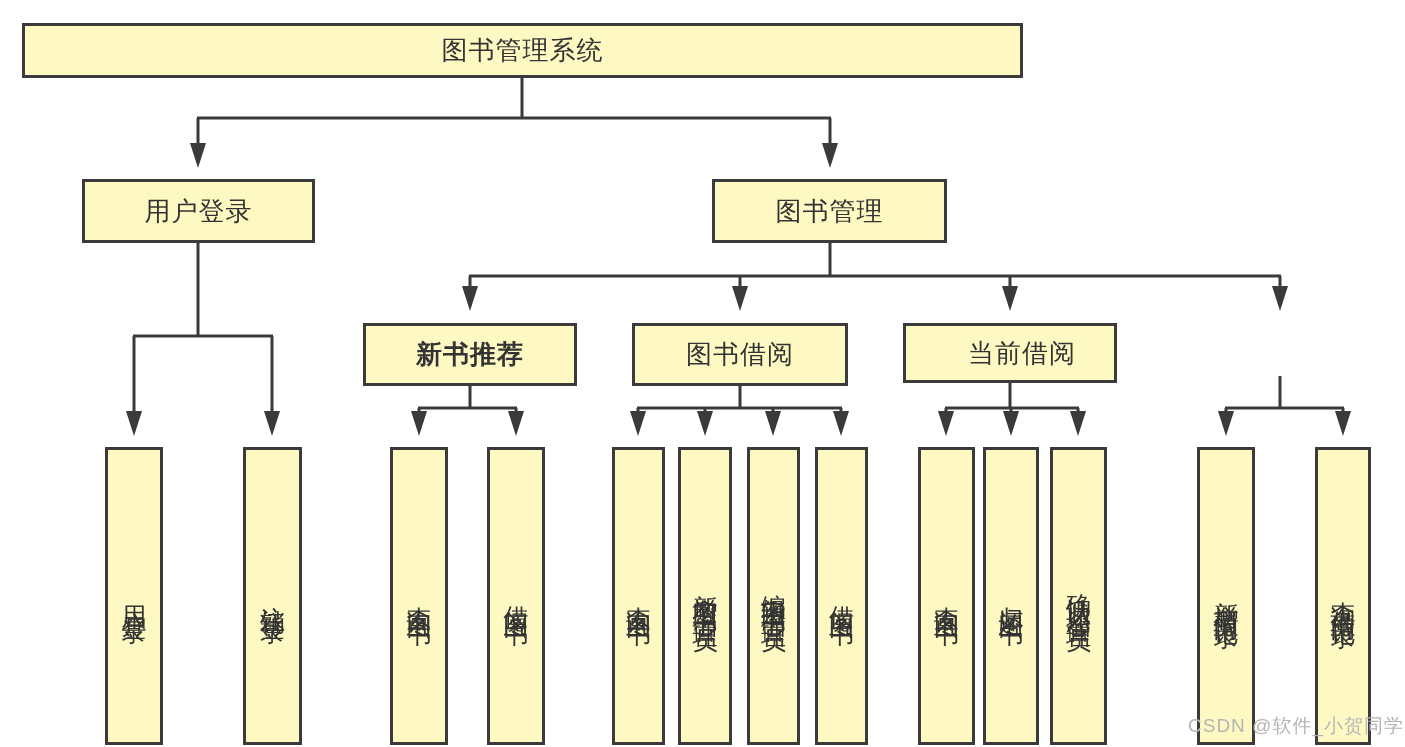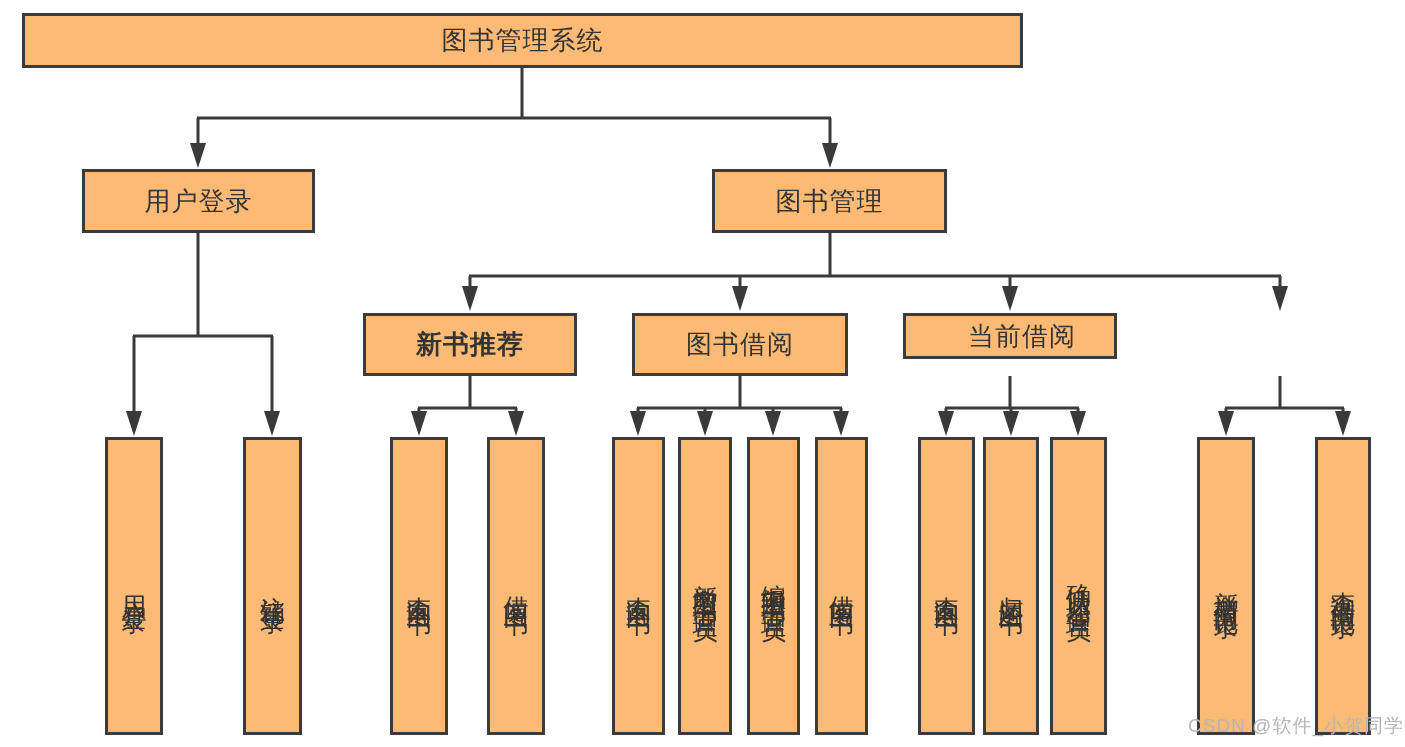--- a/index.html
+++ b/index.html
@@ -15,26 +15,27 @@
     position: absolute;
     left: 0; top: 0;
     width: 1405px; height: 747px;
   }
   #wires path { fill: none; stroke: #3a3a3a; stroke-width: 3; }
   #wires polygon { fill: #3a3a3a; stroke: none; }
   .node {
     position: absolute;
     box-sizing: border-box;
     border: 3px solid #3b3b3b;
-    background: #fdba74;
+    background: #fef9c3;
     display: flex;
     align-items: center;
     justify-content: center;
     color: #333333;
     z-index: 2;
+    margin-top: 10px;
   }
   .h-label {
     font-size: 26px;
     letter-spacing: 1px;
     white-space: nowrap;
   }
   .v-label {
     writing-mode: vertical-rl;
     text-orientation: mixed;
     font-size: 25px;
@@ -104,21 +105,21 @@
   <div class="node" style="left:712px; top:169px; width:235px; height:64px;text-align:right;">
     <span class="h-label">图书管理</span>
   </div>
 
   <div class="node" style="left:363px; top:313px; width:214px; height:63px;font-weight:bold;">
     <span class="h-label">新书推荐</span>
   </div>
   <div class="node" style="left:632px; top:313px; width:216px; height:63px;">
     <span class="h-label">图书借阅</span>
   </div>
-  <div class="node" style="left:903px; top:313px; width:214px; height:46px;padding-left:24px;">
+  <div class="node" style="left:903px; top:313px; width:214px; height:60px;padding-left:24px;">
     <span class="h-label">当前借阅</span>
   </div>
 
   <div class="node" style="left:105px; top:437px; width:58px; height:298px;">
     <span class="v-label">用户登录</span>
   </div>
   <div class="node" style="left:243px; top:437px; width:59px; height:298px;">
     <span class="v-label">注销登录</span>
   </div>
 

